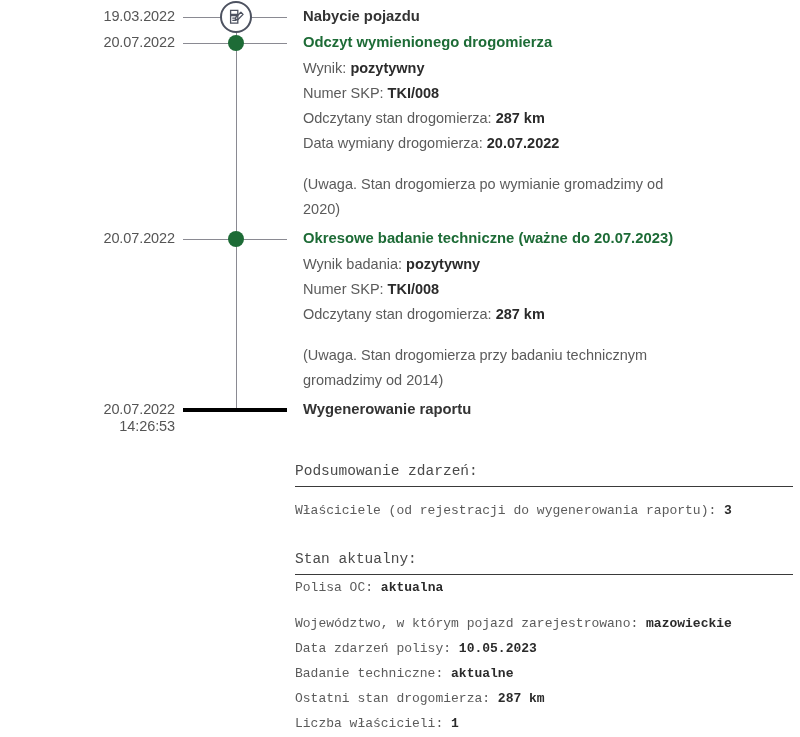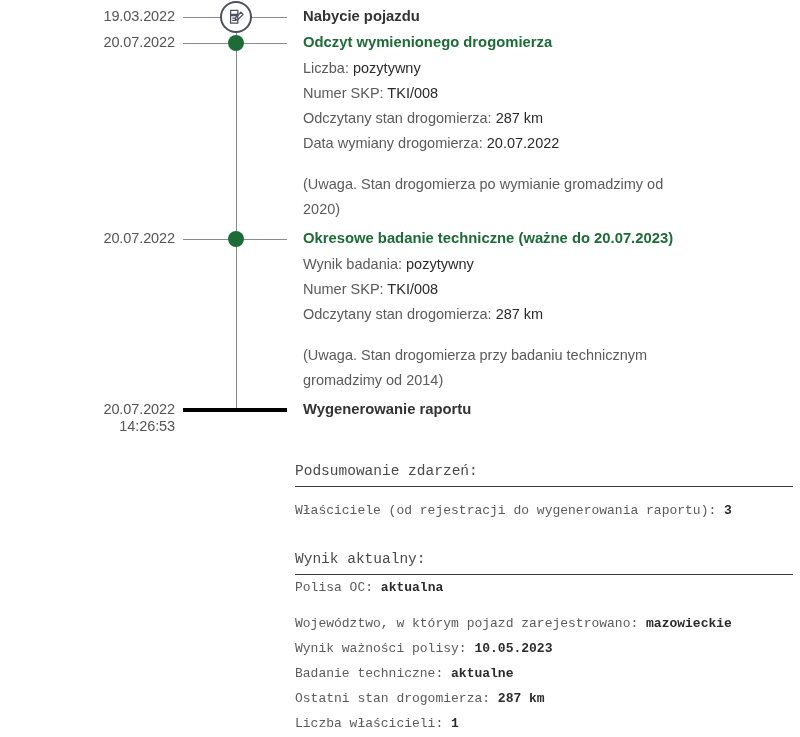--- a/index.html
+++ b/index.html
@@ -124,21 +124,21 @@
     padding-top: 7px;
   }
   .ev-title.green { color: #1d6b36; }
   .ev-title.dark  { color: #333333; }
 
   .ev-line {
     font-size: 14.5px;
     line-height: 25px;
     color: #5b5b5b;
   }
-  .ev-line b { color: #2b2b2b; font-weight: normal; text-align: right; }
+  .ev-line b { color: #2b2b2b; font-weight: bold; text-align: right; }
   .ev-line.note { color: #5b5b5b; margin-top: 16px; }
 
   .ev-lines { padding-top: 4px; }
 
   
   .summary {
     position: relative;
     margin-left: 295px;
     width: 500px;
     box-sizing: border-box;
@@ -192,21 +192,21 @@
       <div class="tl-row">
         <div class="tl-date">20.07.2022</div>
         <div class="tl-axis">
           <div class="spine"></div>
           <div class="connector"></div>
           <div class="marker-dot"></div>
         </div>
         <div class="tl-body">
           <div class="ev-title green">Odczyt wymienionego drogomierza</div>
           <div class="ev-lines">
-            <div class="ev-line"><span>Liczba: </span><b>pozytywny</b></div>
+            <div class="ev-line"><span>Wynik: </span><b>pozytywny</b></div>
             <div class="ev-line"><span>Numer SKP: </span><b>TKI/008</b></div>
             <div class="ev-line"><span>Odczytany stan drogomierza: </span><b>287 km</b></div>
             <div class="ev-line"><span>Data wymiany drogomierza: </span><b>20.07.2022</b></div>
             <div class="ev-line note"><span>(Uwaga. Stan drogomierza po wymianie gromadzimy od 2020)</span></div>
           </div>
         </div>
       </div>
       <div class="tl-row">
         <div class="tl-date">20.07.2022</div>
         <div class="tl-axis">
@@ -240,25 +240,25 @@
   <div class="summary">
 
     <div class="sum-block">
       <div class="sum-head">Podsumowanie zdarzeń:</div>
       <div id="summary-events-rows">
           <div class="sum-line first"><span>Właściciele (od rejestracji do wygenerowania raportu): </span><b>3</b></div>
         </div>
     </div>
 
     <div class="sum-block">
-      <div class="sum-head">Wynik aktualny:</div>
+      <div class="sum-head">Stan aktualny:</div>
       <div id="current-status-rows">
           <div class="sum-line"><span>Polisa OC: </span><b>aktualna</b></div>
           <div class="sum-line first"><span>Województwo, w którym pojazd zarejestrowano: </span><b>mazowieckie</b></div>
-          <div class="sum-line"><span>Wynik ważności polisy: </span><b>10.05.2023</b></div>
+          <div class="sum-line"><span>Data zdarzeń polisy: </span><b>10.05.2023</b></div>
           <div class="sum-line"><span>Badanie techniczne: </span><b>aktualne</b></div>
           <div class="sum-line"><span>Ostatni stan drogomierza: </span><b>287 km</b></div>
           <div class="sum-line"><span>Liczba właścicieli: </span><b>1</b></div>
           <div class="sum-line"><span>Nabycie współwłaścicieli: </span><b>0</b></div>
         </div>
     </div>
 
   </div>
 </div>
 

